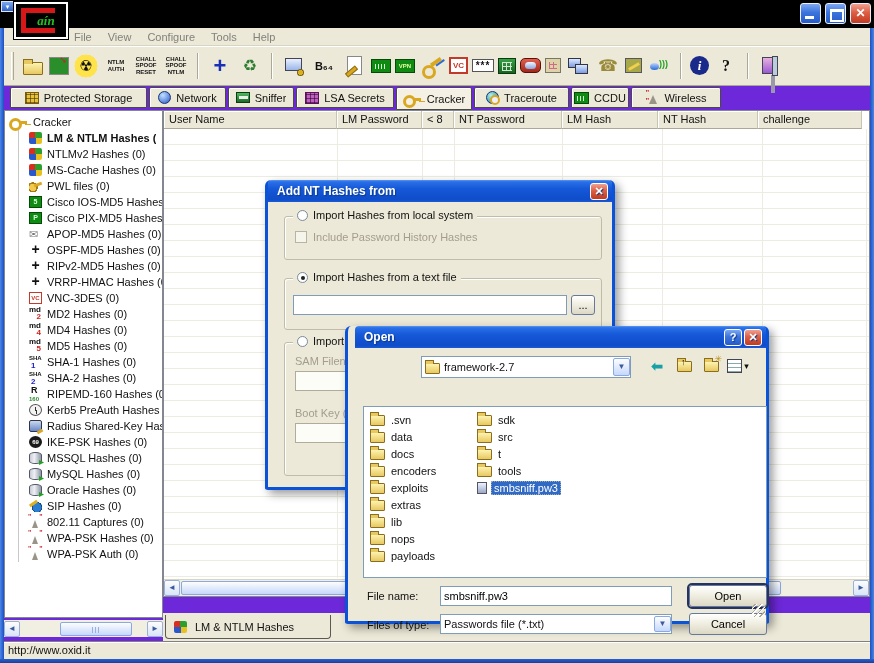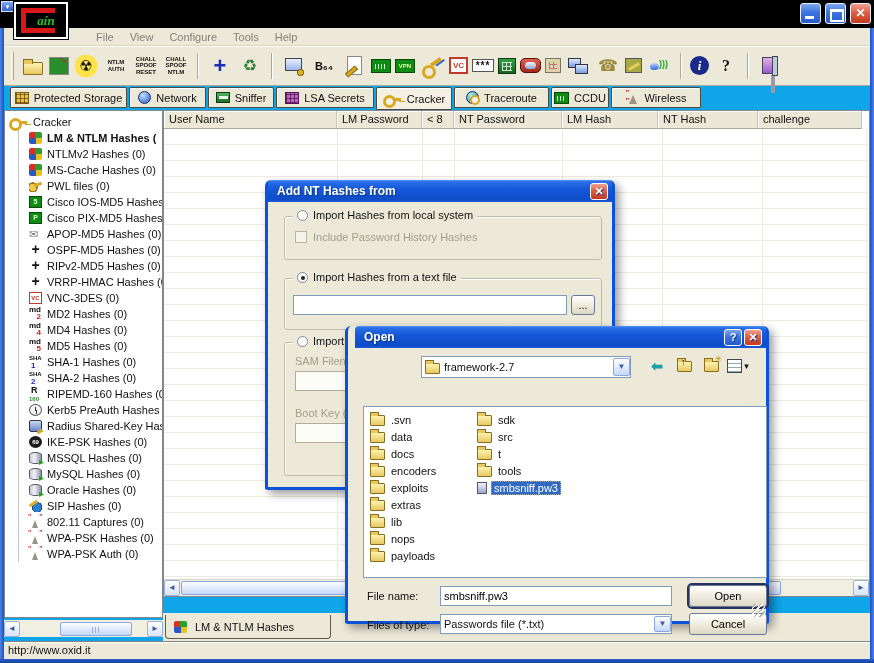--- a/index.html
+++ b/index.html
@@ -1,18 +1,18 @@
 <!DOCTYPE html>
 <html><head>
 <meta charset="utf-8">
 <style>
   * { margin:0; padding:0; box-sizing:border-box; }
   html,body { width:874px; height:663px; overflow:hidden; }
   body { font-family:"Liberation Sans", sans-serif; font-size:11px; color:#111; background:#ece9d8; }
-  #win { position:relative; width:874px; height:663px; background:#0ea5e9; overflow:hidden; }
+  #win { position:relative; width:874px; height:663px; background:#6d28d9; overflow:hidden; }
 
   
   .titlebar { position:absolute; left:0; top:0; width:874px; height:28px; background:#000; }
   .chev-btn { position:absolute; left:1px; top:1px; width:13px; height:11px;
     background:linear-gradient(#7da7f0,#2d62c8); border:1px solid #d8e4f8; color:#fff;
     font-size:7px; line-height:9px; text-align:center; }
   .logo { position:absolute; left:14px; top:2px; width:54px; height:37px; background:#000;
     border:2px solid #fff; outline:1px solid #000; z-index:40; display:flex; align-items:center; justify-content:center; }
   .logo .c { position:absolute; left:5px; top:4px; width:34px; height:25px;
     border-left:5px solid #d81818; border-top:5px solid #d81818; border-bottom:5px solid #d81818; }
@@ -26,21 +26,21 @@
     border:2px solid #fff; border-top-width:3px; }
   .wb-close::after { content:"✕"; position:absolute; left:0; top:0; width:100%; text-align:center;
     line-height:19px; color:#fff; font-weight:bold; font-size:12px; }
 
   .edge-l { position:absolute; left:0; top:28px; width:4px; height:631px; background:linear-gradient(90deg,#4a86e8,#1d4fc0); }
   .edge-r { position:absolute; right:0; top:28px; width:4px; height:631px; background:linear-gradient(90deg,#1d4fc0,#4a86e8); }
   .edge-b { position:absolute; left:0; bottom:0; width:874px; height:4px; background:linear-gradient(#2a5ed0,#16409a); }
 
   
   .menubar { position:absolute; left:4px; top:28px; width:866px; height:18px; background:#ece9d8;
-    display:flex; align-items:center; padding-left:84px; border-bottom:1px solid #d8d4c2; }
+    display:flex; align-items:center; padding-left:62px; border-bottom:1px solid #d8d4c2; }
   .menu-item { padding:0 8px; color:#82817a; }
   .toolbar { position:absolute; left:4px; top:46px; width:866px; height:40px; background:#ece9d8;
     display:flex; align-items:center; border-bottom:1px solid #aca899; box-shadow:0 1px 0 #fff inset; padding-left:4px; }
   .grip { width:3px; height:28px; border-left:1px solid #fff; border-right:1px solid #aca899; margin:0 3px; }
   .tbgroup { display:flex; align-items:center; }
   .tbsep { width:2px; height:26px; border-left:1px solid #aca899; border-right:1px solid #fff; margin:0 6px; }
   .tbi { width:26px; height:26px; margin:0 2px; display:flex; align-items:center; justify-content:center;
     position:relative; white-space:pre-line; }
   .tb-text { font:bold 6px/6.5px "Liberation Sans", sans-serif; color:#111; text-align:center; }
   .tb-folder::before { content:""; position:absolute; left:4px; top:9px; width:18px; height:11px;
@@ -106,21 +106,21 @@
     background:linear-gradient(#e8b0e0,#9a5ad0); border:1px solid #445; }
   .tb-exit::after { content:""; position:absolute; right:5px; top:3px; width:4px; height:18px;
     background:#bcd; border:1px solid #445; box-shadow:-2px 18px 0 -1px #99a; }
 
   
   .tabbar { position:absolute; left:4px; top:87px; width:866px; height:23px; display:flex; padding-left:6px; gap:2px; }
   .tab { height:21px; border:1px solid #4a4a42; background:#ece9d8; display:flex; align-items:center;
     justify-content:center; gap:5px; font-size:11px; border-radius:2px 2px 0 0;
     box-shadow:0 1px 0 #fff inset, 1px 0 0 #fff inset; }
   .tab.selected { background:#f4f1e4; height:23px; position:relative; z-index:2; }
-  .tab:nth-child(1){width:117px} .tab:nth-child(2){width:77px} .tab:nth-child(3){width:66px}
+  .tab:nth-child(1){width:137px} .tab:nth-child(2){width:77px} .tab:nth-child(3){width:66px}
   .tab:nth-child(4){width:98px} .tab:nth-child(5){width:76px} .tab:nth-child(6){width:95px}
   .tab:nth-child(7){width:58px} .tab:nth-child(8){width:90px}
   .ti { flex:none; position:relative; }
   .t-pstore, .t-lsa { width:14px; height:12px; background:#e8c23a; border:1px solid #7a5a10;
     background-image:repeating-linear-gradient(0deg,rgba(60,40,0,.55) 0 1px,transparent 1px 4px),
                      repeating-linear-gradient(90deg,rgba(60,40,0,.55) 0 1px,transparent 1px 4px); }
   .t-lsa { background-color:#c060c0; border-color:#5a105a;
     background-image:repeating-linear-gradient(0deg,rgba(40,0,40,.55) 0 1px,transparent 1px 4px),
                      repeating-linear-gradient(90deg,rgba(40,0,40,.55) 0 1px,transparent 1px 4px); }
   .t-net, .t-trace { width:13px; height:13px; border-radius:50%;

